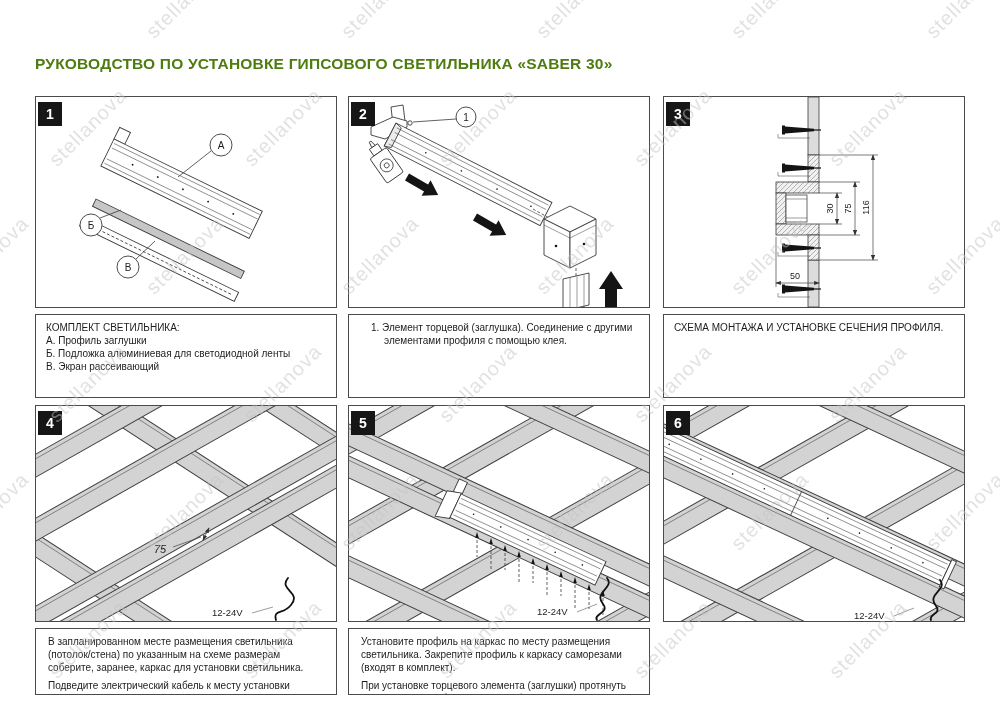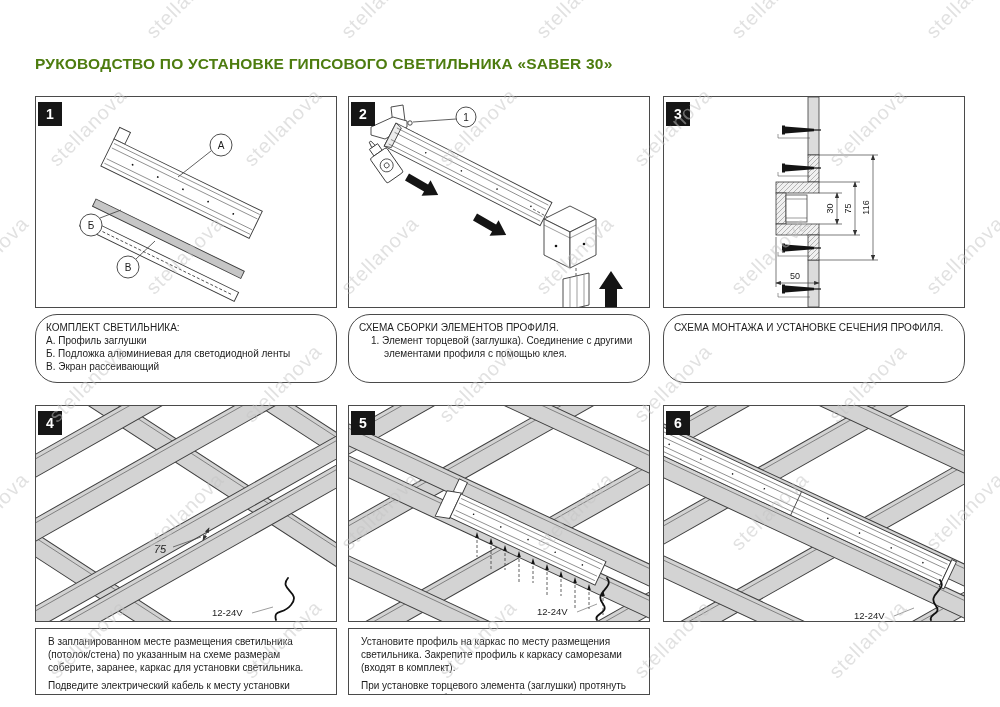--- a/index.html
+++ b/index.html
@@ -10,21 +10,21 @@
        letter-spacing:1px;white-space:nowrap;}
   .title{position:absolute;left:35px;top:55px;font-size:15.5px;font-weight:bold;color:#4d7c0f;
          letter-spacing:.2px;white-space:nowrap;z-index:2;}
   .panel{position:absolute;width:302px;z-index:2;}
   .drawbox{position:relative;border:1px solid #4a4a4a;background:#fff;box-sizing:border-box;}
   .row1 .drawbox{height:212px;}
   .row2 .drawbox{height:217px;}
   .capbox{position:relative;margin-top:6px;border:1px solid #4a4a4a;background:#fff;
           box-sizing:border-box;padding:6px 10px 4px 10px;font-size:10px;line-height:13px;
           color:#1c1c1c;overflow:hidden;}
-  .row1 .capbox{height:69px;border-radius:22px;}
+  .row1 .capbox{height:84px;}
   .row2 .capbox{height:67px;padding-left:12px;}
   .capbox p{margin:0 0 5px 0;}
   .capbox .ct{margin:0 0 0 0;}
   .hang{padding-left:13px;text-indent:-13px;margin-left:12px;}
   .badge{position:absolute;left:2px;top:5px;width:24px;height:24px;background:#161616;color:#fff;
          font-weight:bold;font-size:14px;display:flex;align-items:center;justify-content:center;z-index:3;}
   svg{display:block;width:100%;height:100%;}
   .s{stroke:#3a3a3a;stroke-width:.9;fill:#fff;}
   .sn{stroke:#3a3a3a;stroke-width:.8;fill:none;}
   .thin{stroke:#3a3a3a;stroke-width:.5;fill:none;}
@@ -152,21 +152,20 @@
 
         <polygon class="s" points="214,182 240,176 240,208 214,214"></polygon>
         <line class="thin" x1="221" y1="181" x2="221" y2="213"></line>
         <line class="thin" x1="228" y1="179.5" x2="228" y2="211.5"></line>
         <line class="thin" x1="235" y1="178" x2="235" y2="210"></line>
 
         <polygon class="blk" points="256,212 256,192 250,192 262,174 274,192 268,192 268,212"></polygon>
       </svg>
     </div>
     <div class="capbox">
-      <div class="ct">СХЕМА СБОРКИ ЭЛЕМЕНТОВ ПРОФИЛЯ.</div>
       <div class="hang">1. Элемент торцевой (заглушка). Соединение с другими элементами профиля с помощью клея.</div>
     </div>
   </div>
 
   <div class="panel row1" style="left:663px;top:96px;">
     <div class="drawbox">
       <div class="badge">3</div>
       <svg viewBox="0 0 300 210">
         <defs>
           <pattern id="hp3" patternUnits="userSpaceOnUse" width="5" height="5">

